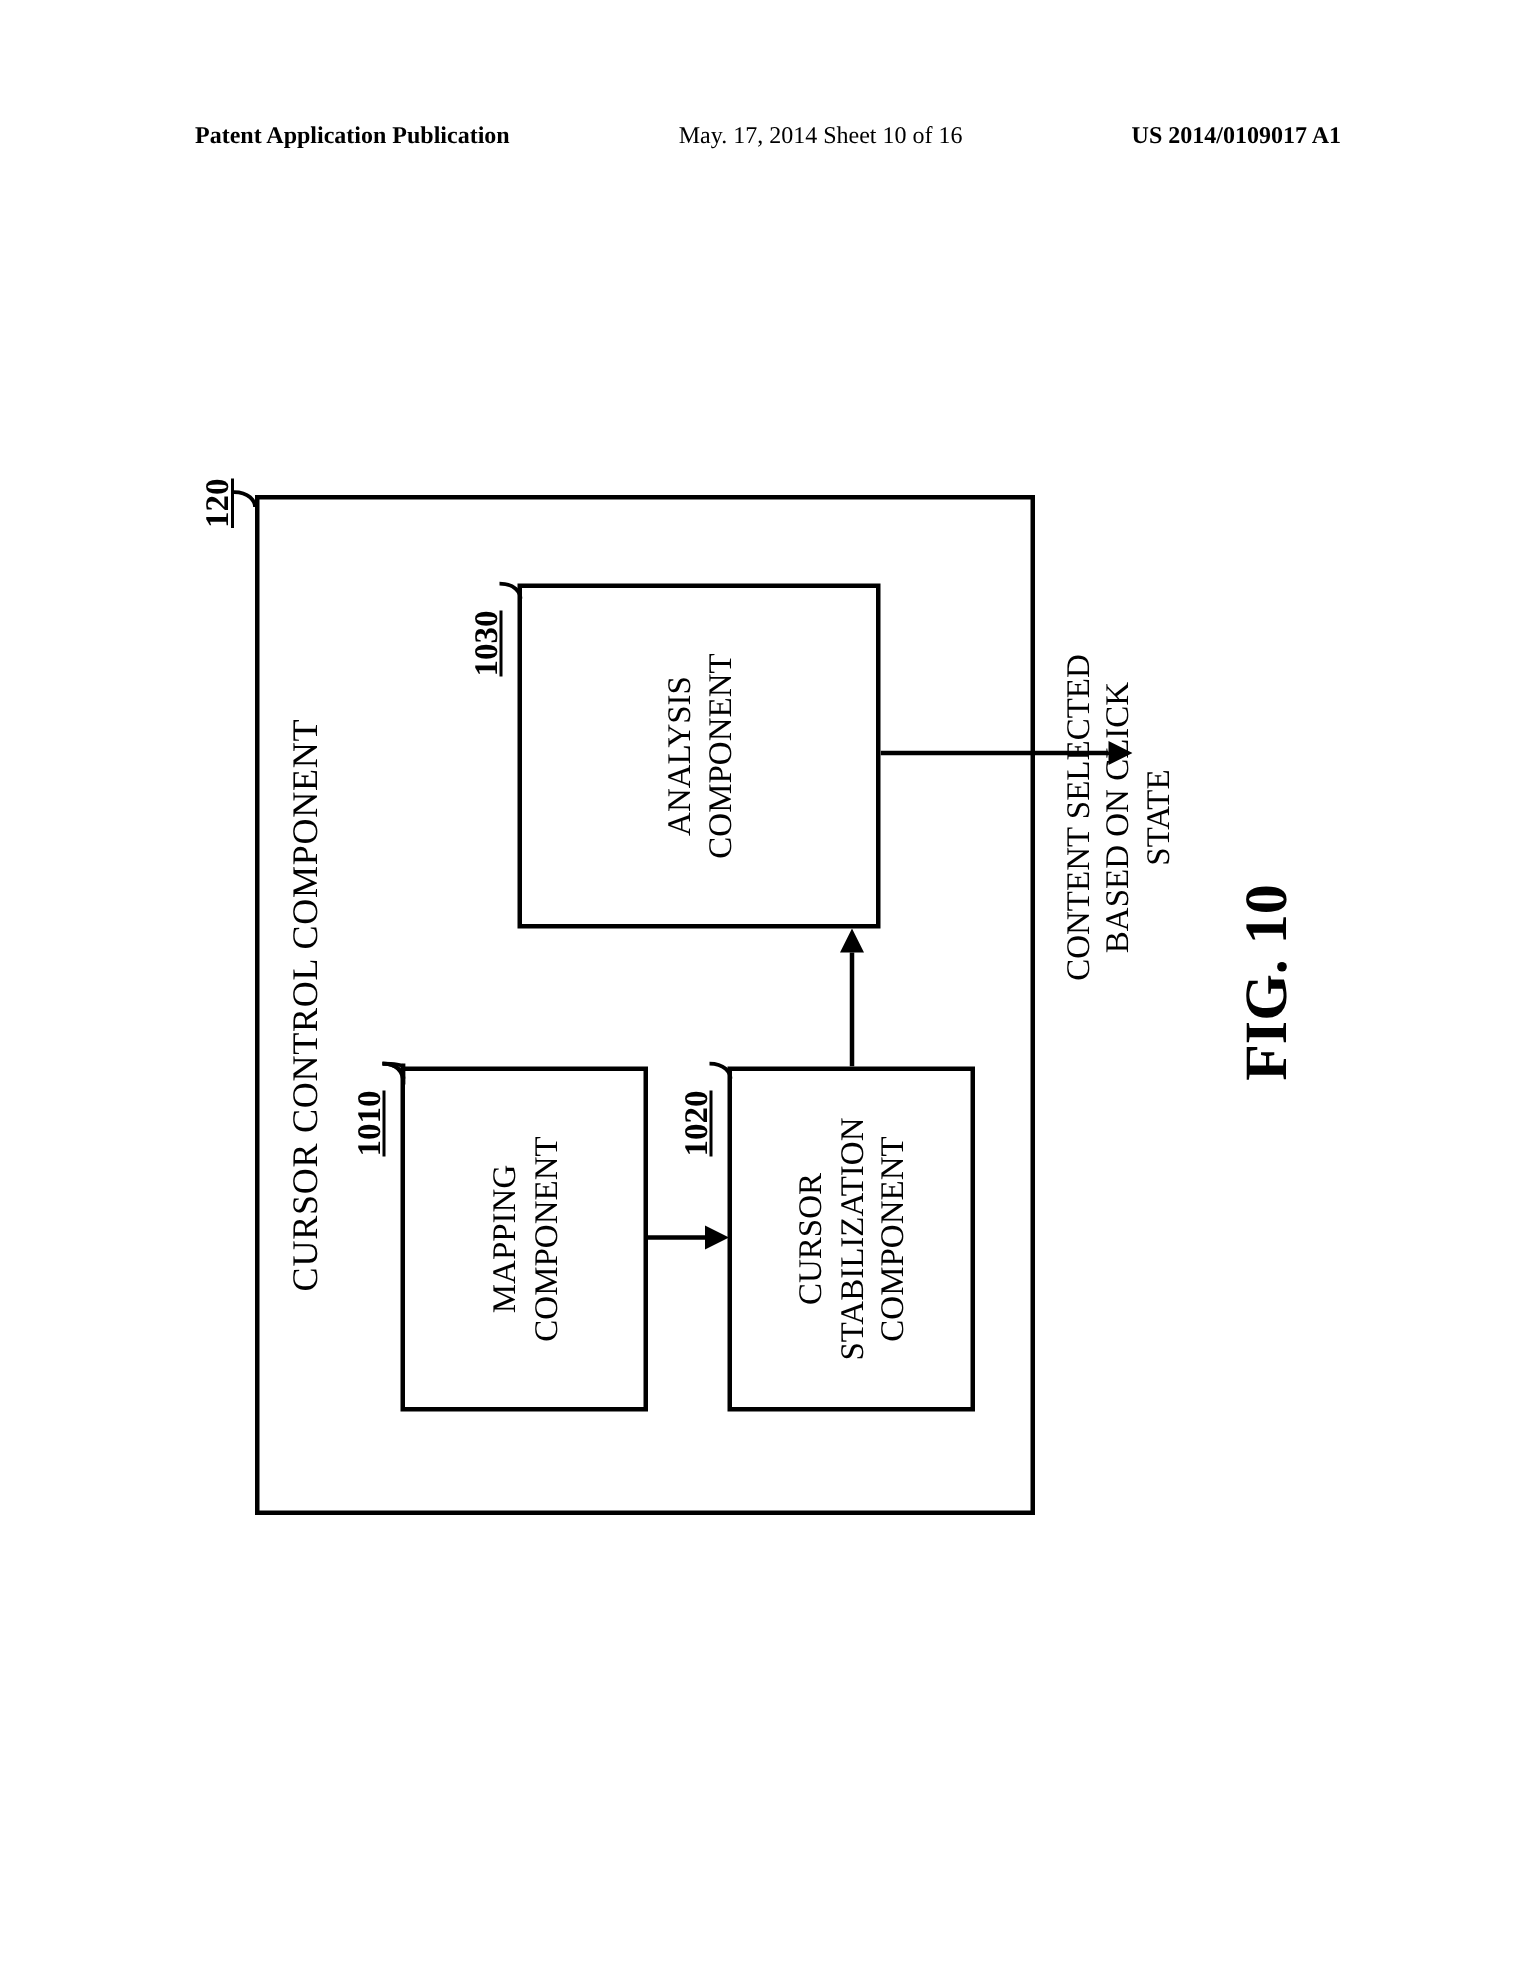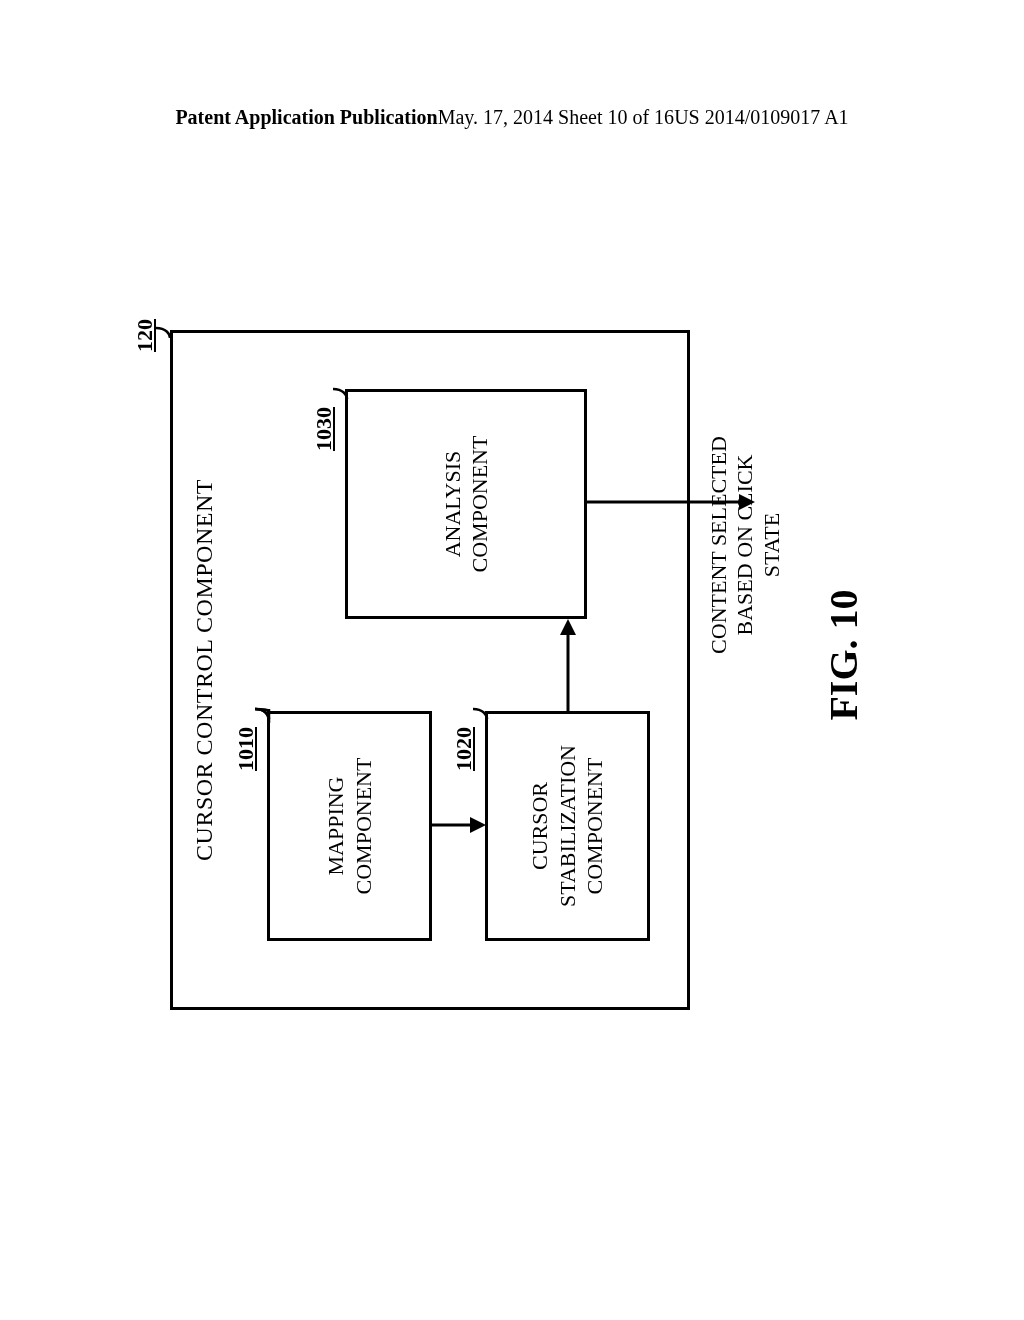--- a/index.html
+++ b/index.html
@@ -9,27 +9,26 @@
     background: #fff;
     font-family: "Times New Roman", Times, serif;
     position: relative;
   }
   .header {
     position: absolute;
     top: 82px;
     left: 130px;
     right: 130px;
     display: flex;
-    justify-content: center;
-    font-size: 20px;
-    margin-top: 24px;
+    justify-content: space-between;
+    font-size: 16px;
   }
   .header .left { font-weight: bold; }
   .header .mid  { }
-  .header .right{ font-weight: normal; }
+  .header .right{ font-weight: bold; }
 
   
   .diagram-wrap {
     position: absolute;
     top: 260px;
     left: 120px;
     width: 790px;
     height: 790px;
   }
   .diagram {

